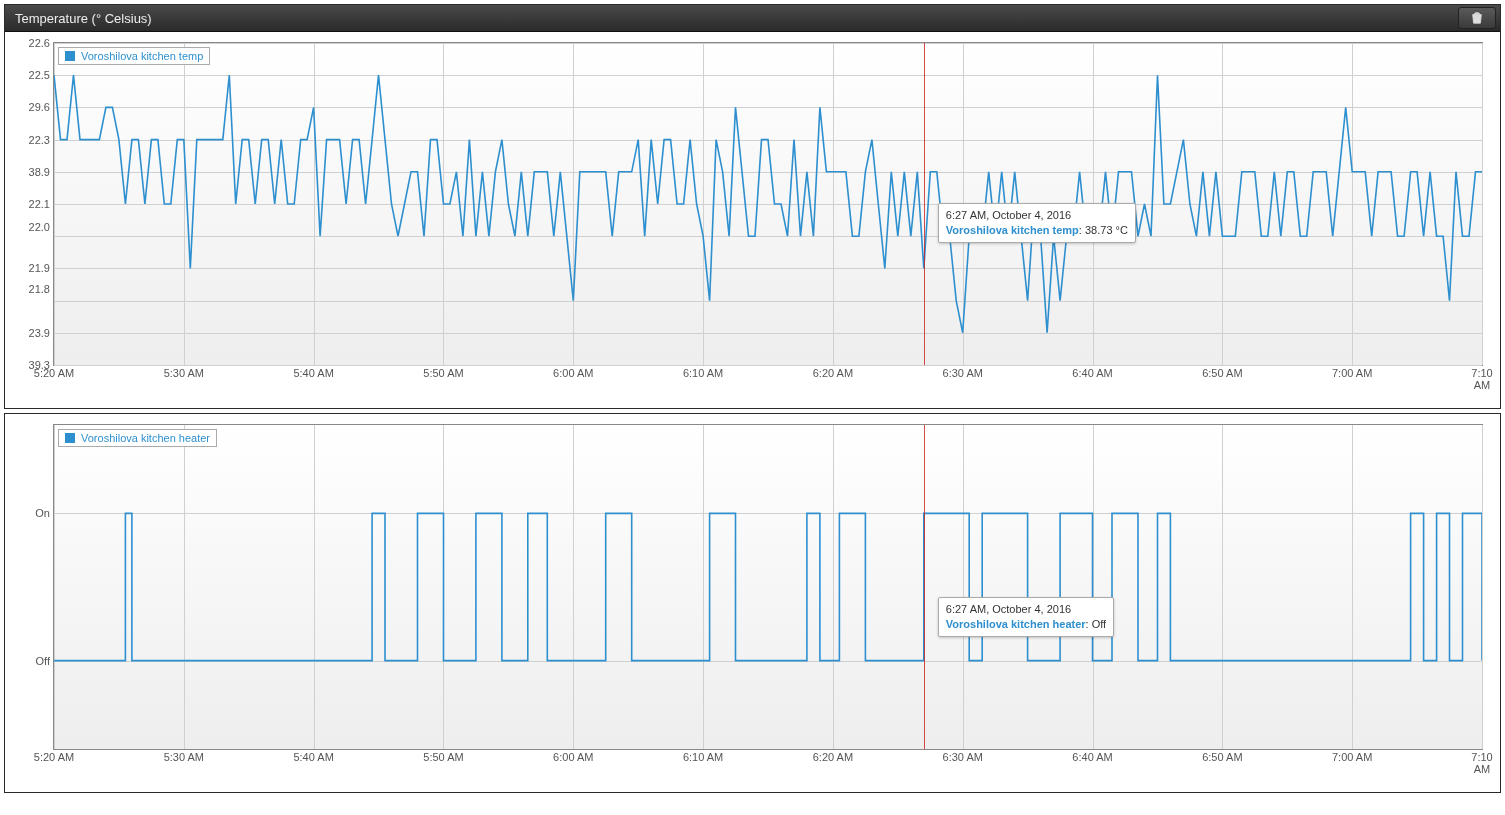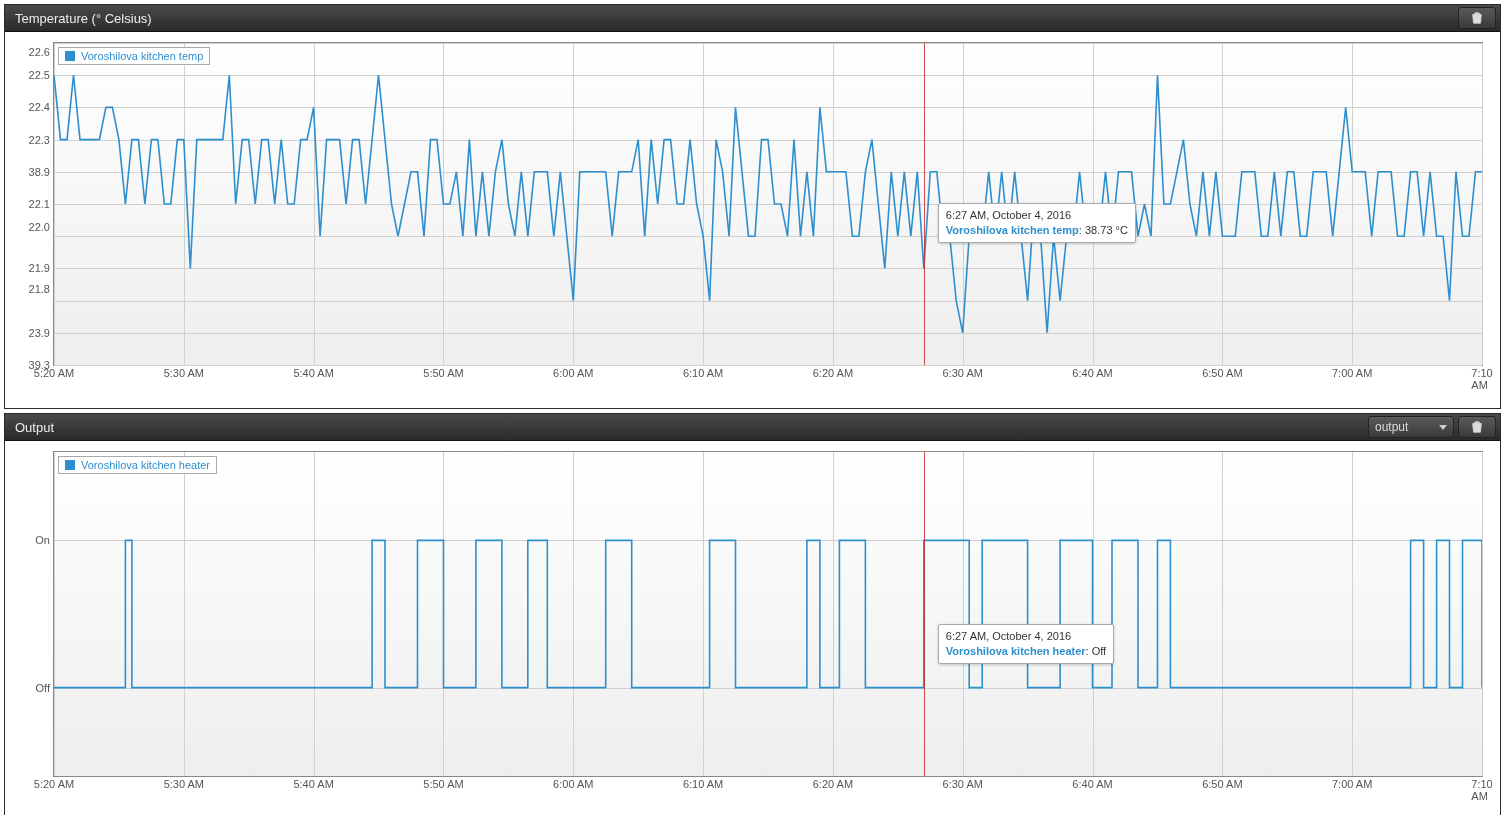--- a/index.html
+++ b/index.html
@@ -50,21 +50,21 @@
     border: 1px solid #888;
     background: linear-gradient(#fff, #eee);
   }
   
   .grid-h, .grid-v { position:absolute; background:#d0d0d0; }
   .grid-h { left:0; right:0; height:1px; }
   .grid-v { top:0; bottom:0; width:1px; }
   
   .ylabels { position:absolute; left:-40px; top:0; bottom:0; width:36px; }
   .ylabels span { position:absolute; right:0; transform:translateY(-50%); font-size:11px; color:#555;}
-  .xlabels { position:absolute; left:0; right:0; bottom:-18px; height:16px; }
+  .xlabels { position:absolute; left:0; right:0; bottom:-18px; height:16px;text-align:center; }
   .xlabels span { position:absolute; transform:translateX(-50%); font-size:11px; color:#555;}
   
   .legend {
     position:absolute; top:4px; left:4px;
     background:#fff; border:1px solid #aaa; padding:2px 6px;
     font-size:11px; display:flex; align-items:center; gap:6px;
     color:#2e8fcf;
   }
   .legend .sw { width:10px; height:10px; background:#2e8fcf; display:inline-block; }
   
@@ -126,23 +126,23 @@
           <div class="grid-v" style="left: 1428px;"></div>
           <div class="ylabels">
             <span style="top: 322px;">39.3</span>
             <span style="top: 289.8px;">23.9</span>
             <span style="top: 246px;">21.8</span>
             <span style="top: 225.4px;">21.9</span>
             <span style="top: 184px;">22.0</span>
             <span style="top: 161px;">22.1</span>
             <span style="top: 128.8px;">38.9</span>
             <span style="top: 96.6px;">22.3</span>
-            <span style="top: 64.4px;">22.4</span>
+            <span style="top: 64.4px;">29.6</span>
             <span style="top: 32.2px;">22.5</span>
-            <span style="top: 9px;">22.6</span>
+            <span style="top: 0px;">22.6</span>
           </div>
           <div class="xlabels">
             <span style="left: 0px;">5:20 AM</span>
             <span style="left: 129.818px;">5:30 AM</span>
             <span style="left: 259.636px;">5:40 AM</span>
             <span style="left: 389.455px;">5:50 AM</span>
             <span style="left: 519.273px;">6:00 AM</span>
             <span style="left: 649.091px;">6:10 AM</span>
             <span style="left: 778.909px;">6:20 AM</span>
             <span style="left: 908.727px;">6:30 AM</span>
@@ -162,36 +162,20 @@
           <div class="tooltip" style="left: 883.782px; top: 160px;">
             <div class="ts">6:27 AM, October 4, 2016</div>
             <div><span class="sn">Voroshilova kitchen temp</span><span>: </span><span class="val">38.73 °C</span></div>
           </div>
         </div>
       </div>
   </div>
 </div>
 
 <div class="panel">
-  <div class="panel-header">
-    <span class="panel-header-title">Output</span>
-    <div class="panel-header-actions">
-      <div class="hdr-btn select">
-        <span>output</span>
-        <span class="chev"></span>
-      </div>
-      <div class="hdr-btn">
-        <span>
-          <svg viewBox="0 0 14 14">
-              <path fill="#ddd" d="M2 3h10l-1 10H3L2 3zm3-2h4l1 1H4l1-1zM4 3v9m3-9v9m3-9v9" stroke="#ddd" stroke-width="1"></path>
-            </svg>
-        </span>
-      </div>
-    </div>
-  </div>
   <div class="panel-body" style="height:362px;">
     <div id="chart2-area" style="position:absolute; left:48px; top:10px;">
         <div class="chart-frame" style="width: 1428px; height: 324px;">
           <div class="grid-h" style="top: 235.636px;"></div>
           <div class="grid-h" style="top: 88.3636px;"></div>
           <div class="grid-v" style="left: 0px;"></div>
           <div class="grid-v" style="left: 129.818px;"></div>
           <div class="grid-v" style="left: 259.636px;"></div>
           <div class="grid-v" style="left: 389.455px;"></div>
           <div class="grid-v" style="left: 519.273px;"></div>

